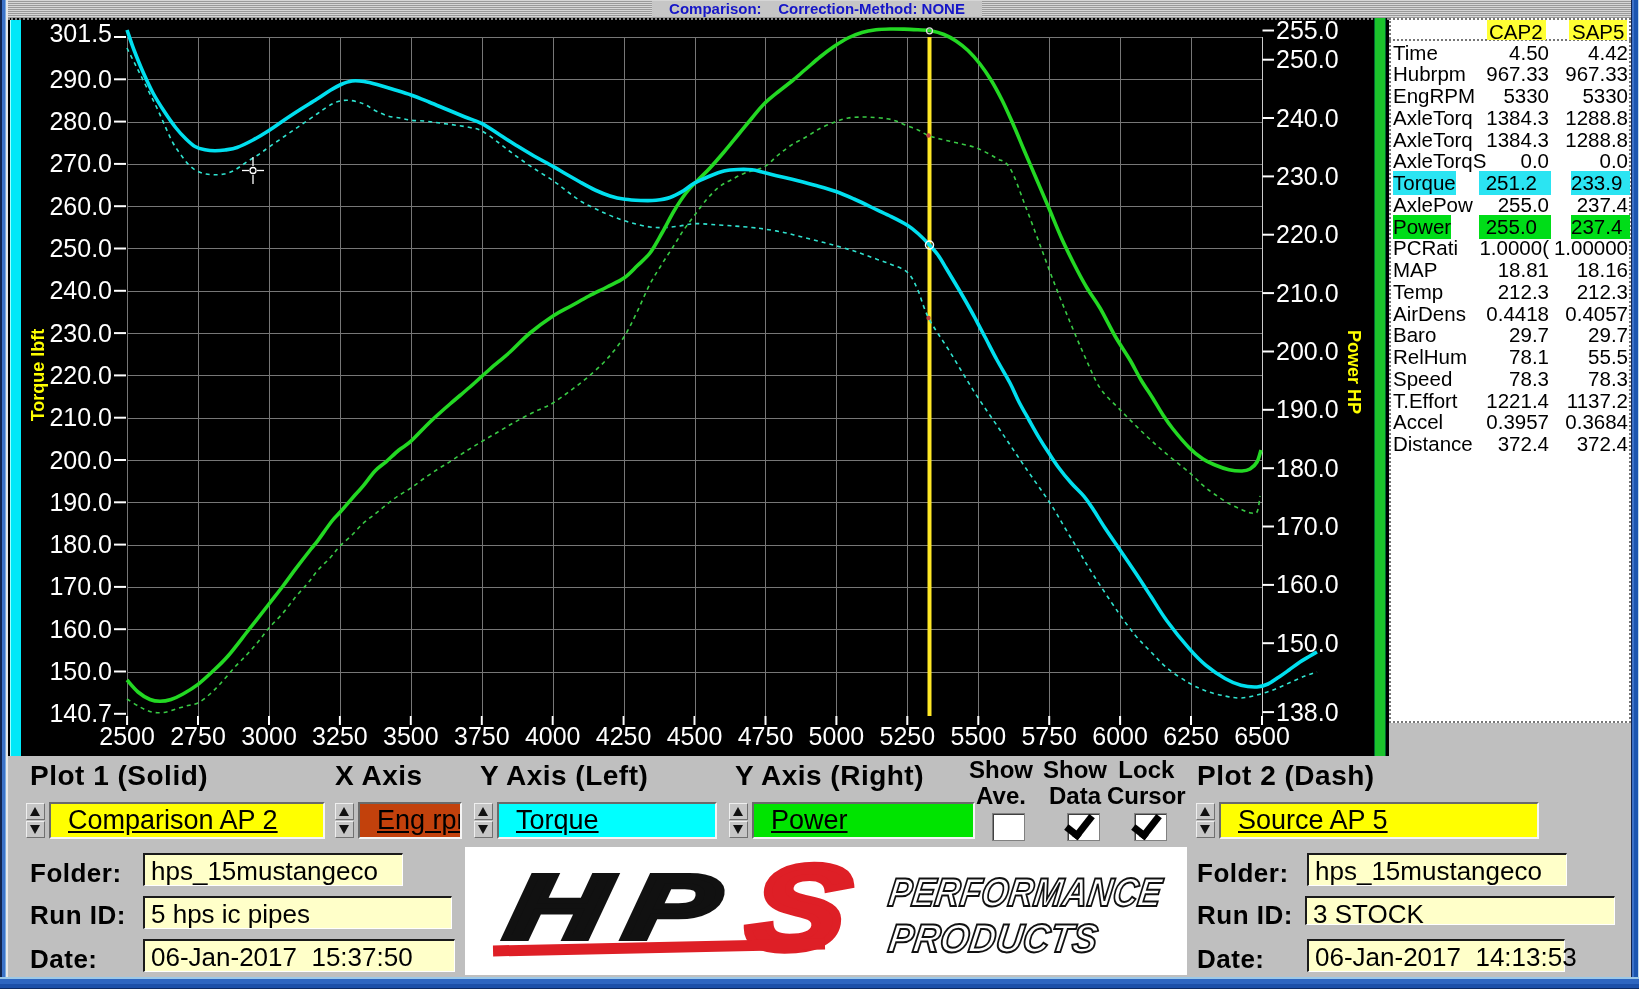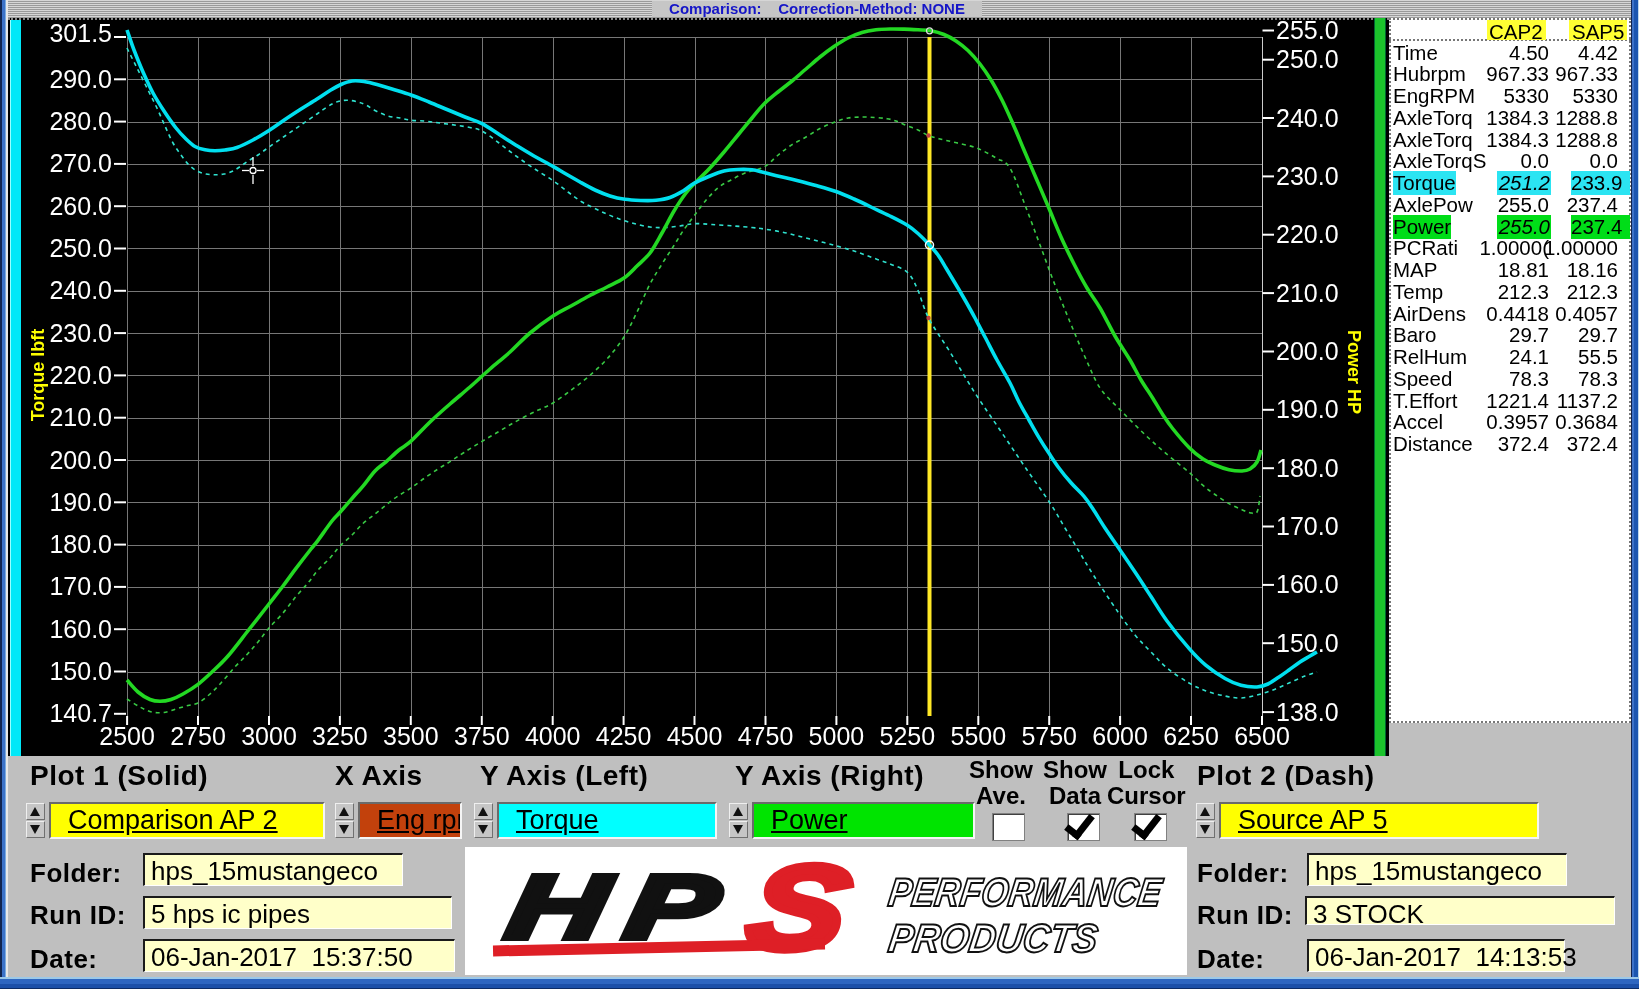--- a/index.html
+++ b/index.html
@@ -18,24 +18,24 @@
 #cyanbar { left:10px; top:20px; width:11px; height:736px; background:linear-gradient(90deg,#9ff 0 1px,#00e8f8 1px 11px); }
 #greenbar { left:1374px; top:18px; width:12px; height:740px; background:linear-gradient(90deg,#063 0 1px,#1cc32c 1px 11px,#063 11px 12px); }
 
 #panel { left:1389px; top:18px; width:242px; height:705px; background:#fff; border:2px dotted #777; }
 #phead { left:1389px; top:39px; width:242px; height:0; border-top:2px dotted #777; }
 .hl { position:absolute; top:20px; height:20px; background:#FFFF33; }
 #panel,.trow { font-size:20.5px; color:#000; }
 .trow { position:absolute; left:1389px; width:242px; height:22px; }
 .tl { position:absolute; left:4px; top:0; white-space:nowrap; max-width:125px; overflow:hidden;}
 .tv1 { position:absolute; right:82px; top:0; }
-.tv2 { position:absolute; right:13px; top:0;text-align:center; }
+.tv2 { position:absolute; right:3px; top:0;text-align:center; }
 span.cy { background:#2BE4F2; }
 span.gr { background:#00DD18; }
-span.tv1.cy,span.tv1.gr { width:54px; text-align:right; padding-right:1px; right:80px;font-style:italic; }
+span.tv1.cy,span.tv1.gr { width:72px; text-align:right; padding-right:14px; right:80px; }
 span.tv2.cy,span.tv2.gr { width:59px; text-align:right; padding-right:8px; right:1px; }
 
 #controls { left:8px; top:756px; width:1623px; height:221px; background:#BFBFBF; }
 .blab { position:absolute; font-weight:bold; font-size:28px; letter-spacing:0.5px; color:#000; white-space:nowrap; }
 .combo { position:absolute; top:802px; height:37px; border:2px solid; border-color:#6a6a6a #f5f5f5 #f5f5f5 #6a6a6a; font-size:27px; line-height:32px; padding-left:17px; white-space:nowrap; overflow:hidden; color:#000;text-decoration:underline; }
 .spin { position:absolute; top:802px; width:21px; height:37px; }
 .spin i { position:absolute; left:0; width:19px; height:17px; background:#c6c6c6; border:1px solid; border-color:#efefef #707070 #707070 #efefef; }
 .spin i.u { top:1px; } .spin i.d { bottom:1px; }
 .spin i:before { content:""; position:absolute; left:3px; width:0; height:0; border-left:5.5px solid transparent; border-right:5.5px solid transparent; }
 .spin i.u:before { top:3px; border-bottom:9px solid #111; }
@@ -278,21 +278,21 @@
     <span class="tv1">0.4418</span>
     <span class="tv2">0.4057</span>
   </div>
 <div class="trow" style="top:323.2px">
     <span class="tl">Baro</span>
     <span class="tv1">29.7</span>
     <span class="tv2">29.7</span>
   </div>
 <div class="trow" style="top:345.0px">
     <span class="tl">RelHum</span>
-    <span class="tv1">24.1</span>
+    <span class="tv1">78.1</span>
     <span class="tv2">55.5</span>
   </div>
 <div class="trow" style="top:366.8px">
     <span class="tl">Speed</span>
     <span class="tv1">78.3</span>
     <span class="tv2">78.3</span>
   </div>
 <div class="trow" style="top:388.5px">
     <span class="tl">T.Effort</span>
     <span class="tv1">1221.4</span>

